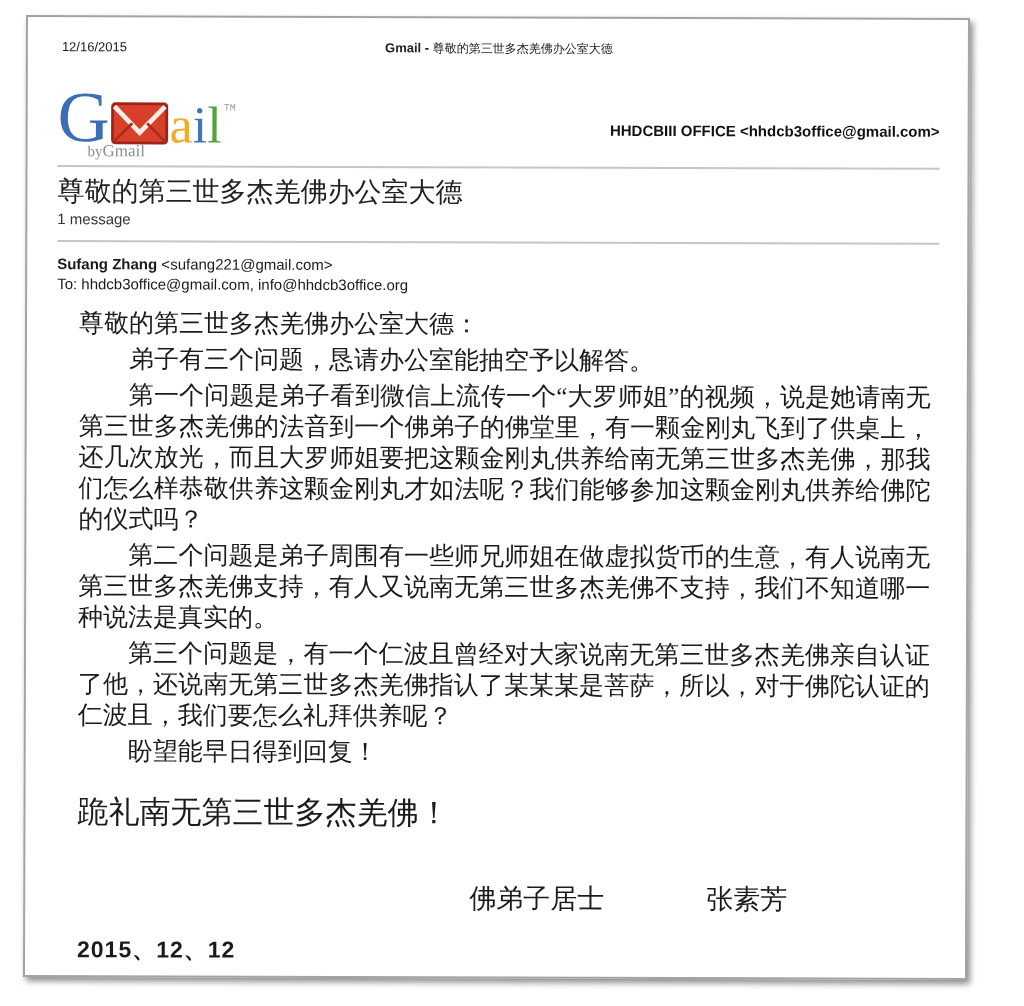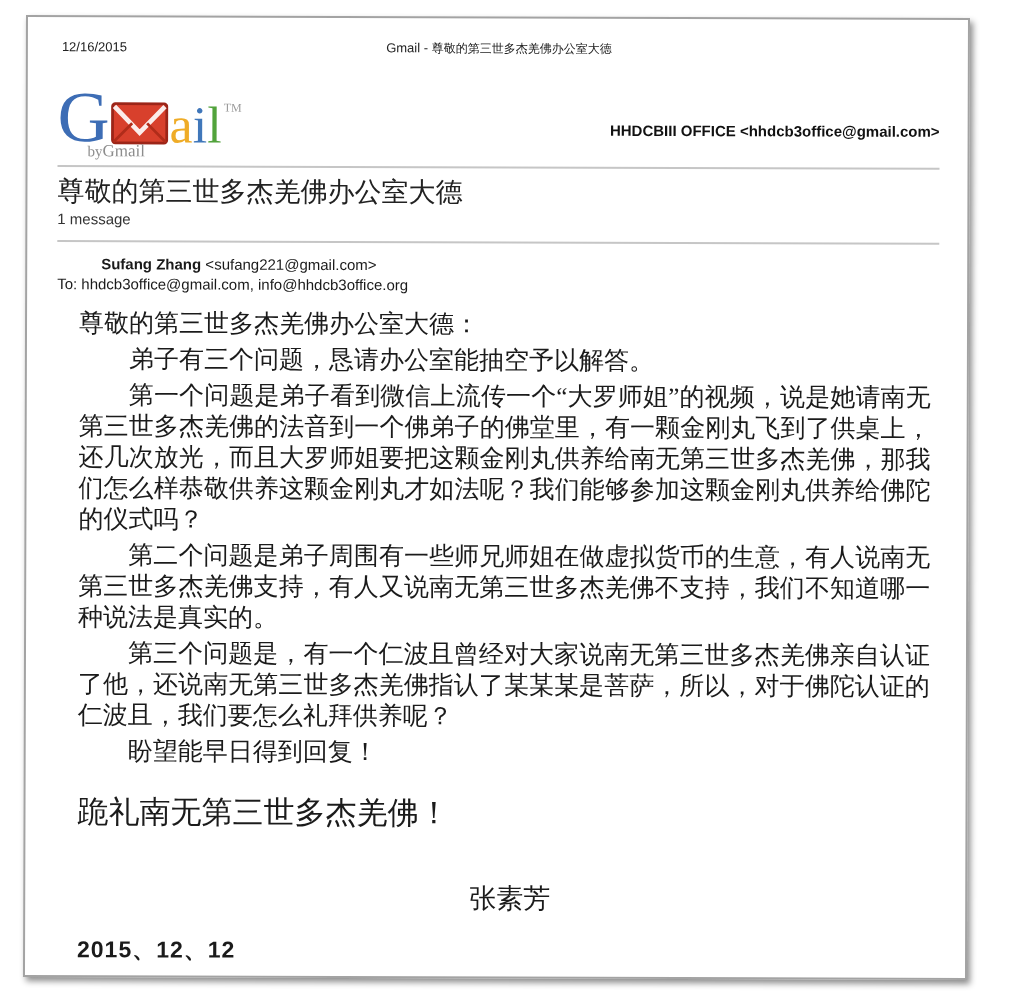--- a/index.html
+++ b/index.html
@@ -27,39 +27,39 @@
   }
   
   .print-header {
     position: relative;
     height: 18px;
     font-size: 13px;
     color: #222;
   }
   .print-date { position: absolute; left: 4px; top: 2px; }
   .print-title { position: absolute; left: 0; right: 0; top: 2px; text-align: center; white-space: nowrap; }
-  .print-title .gm { font-weight: normal; text-align: right; }
+  .print-title .gm { font-weight: bold; text-align: right; }
   .print-title .cn { font-family: "Liberation Serif", serif; font-size: 12px; }
 
   
   .logo-row {
     margin-top: 10px;
     display: flex;
     justify-content: space-between;
     align-items: flex-end;
     height: 82px;
   }
   .gmail-logo { position: relative; width: 230px; }
   .logo-line { display: flex; align-items: flex-end; font-family: "Liberation Serif", serif; line-height: 1; }
   .logo-g { font-size: 72px; color: #3d6db5; line-height: 0.82; }
   .logo-env { width: 58px; height: 44px; margin: 0 1px 2px 1px; }
   .logo-a { font-size: 52px; color: #efac27; line-height: 0.82; }
   .logo-i { font-size: 52px; color: #4077ba; line-height: 0.82; }
   .logo-l { font-size: 52px; color: #52a33c; line-height: 0.82; }
-  .logo-tm { font-size: 12px; color: #9a9a9a; margin: 0 0 34px 2px; }
+  .logo-tm { font-size: 10px; color: #9a9a9a; margin: 0 0 34px 2px; font-family: Liberation Mono, monospace; }
   .logo-by {
     position: absolute; left: 30px; bottom: -14px;
     color: #8d8d8d; font-family: "Liberation Serif", serif;
   }
   .logo-by .by { font-size: 15px; }
   .logo-by .google { font-size: 17px; }
   .account-line { font-size: 15px; font-weight: bold; color: #111; padding-bottom: 10px; white-space: nowrap; }
 
   .rule { border: none; border-top: 2px solid #c6c6c6; margin: 0; }
   .rule-1 { margin-top: 18px; }
@@ -76,21 +76,21 @@
 
   .sender-row {
     margin-top: 12px;
     display: flex;
     justify-content: space-between;
     align-items: flex-start;
     font-size: 15px;
     color: #1a1a1a;
   }
   .sender-left { line-height: 20px; }
-  .sender-name { font-weight: bold; margin-left: 44px; }
+  .sender-name { font-weight: bold; }
   .msg-date { white-space: nowrap; line-height: 20px; }
 
   
   .mail-body {
     margin: 13px 8px 0 22px;
     font-family: "Liberation Serif", serif;
     font-size: 25px;
     line-height: 31px;
     color: #1b1b1b;
     text-align: justify;
@@ -170,19 +170,20 @@
     <p class="greeting">尊敬的第三世多杰羌佛办公室大德：</p>
     <p>弟子有三个问题，恳请办公室能抽空予以解答。</p>
     <p>第一个问题是弟子看到微信上流传一个“大罗师姐”的视频，说是她请南无第三世多杰羌佛的法音到一个佛弟子的佛堂里，有一颗金刚丸飞到了供桌上，还几次放光，而且大罗师姐要把这颗金刚丸供养给南无第三世多杰羌佛，那我们怎么样恭敬供养这颗金刚丸才如法呢？我们能够参加这颗金刚丸供养给佛陀的仪式吗？</p>
     <p>第二个问题是弟子周围有一些师兄师姐在做虚拟货币的生意，有人说南无第三世多杰羌佛支持，有人又说南无第三世多杰羌佛不支持，我们不知道哪一种说法是真实的。</p>
     <p>第三个问题是，有一个仁波且曾经对大家说南无第三世多杰羌佛亲自认证了他，还说南无第三世多杰羌佛指认了某某某是菩萨，所以，对于佛陀认证的仁波且，我们要怎么礼拜供养呢？</p>
     <p>盼望能早日得到回复！</p>
 
     <div class="salute">跪礼南无第三世多杰羌佛！</div>
 
     <div class="signature-row">
+      <span>佛弟子居士</span>
       <span>张素芳</span>
     </div>
 
     <div class="signature-date">2015、12、12</div>
   </div>
 
 </div>
 
 </body></html>

